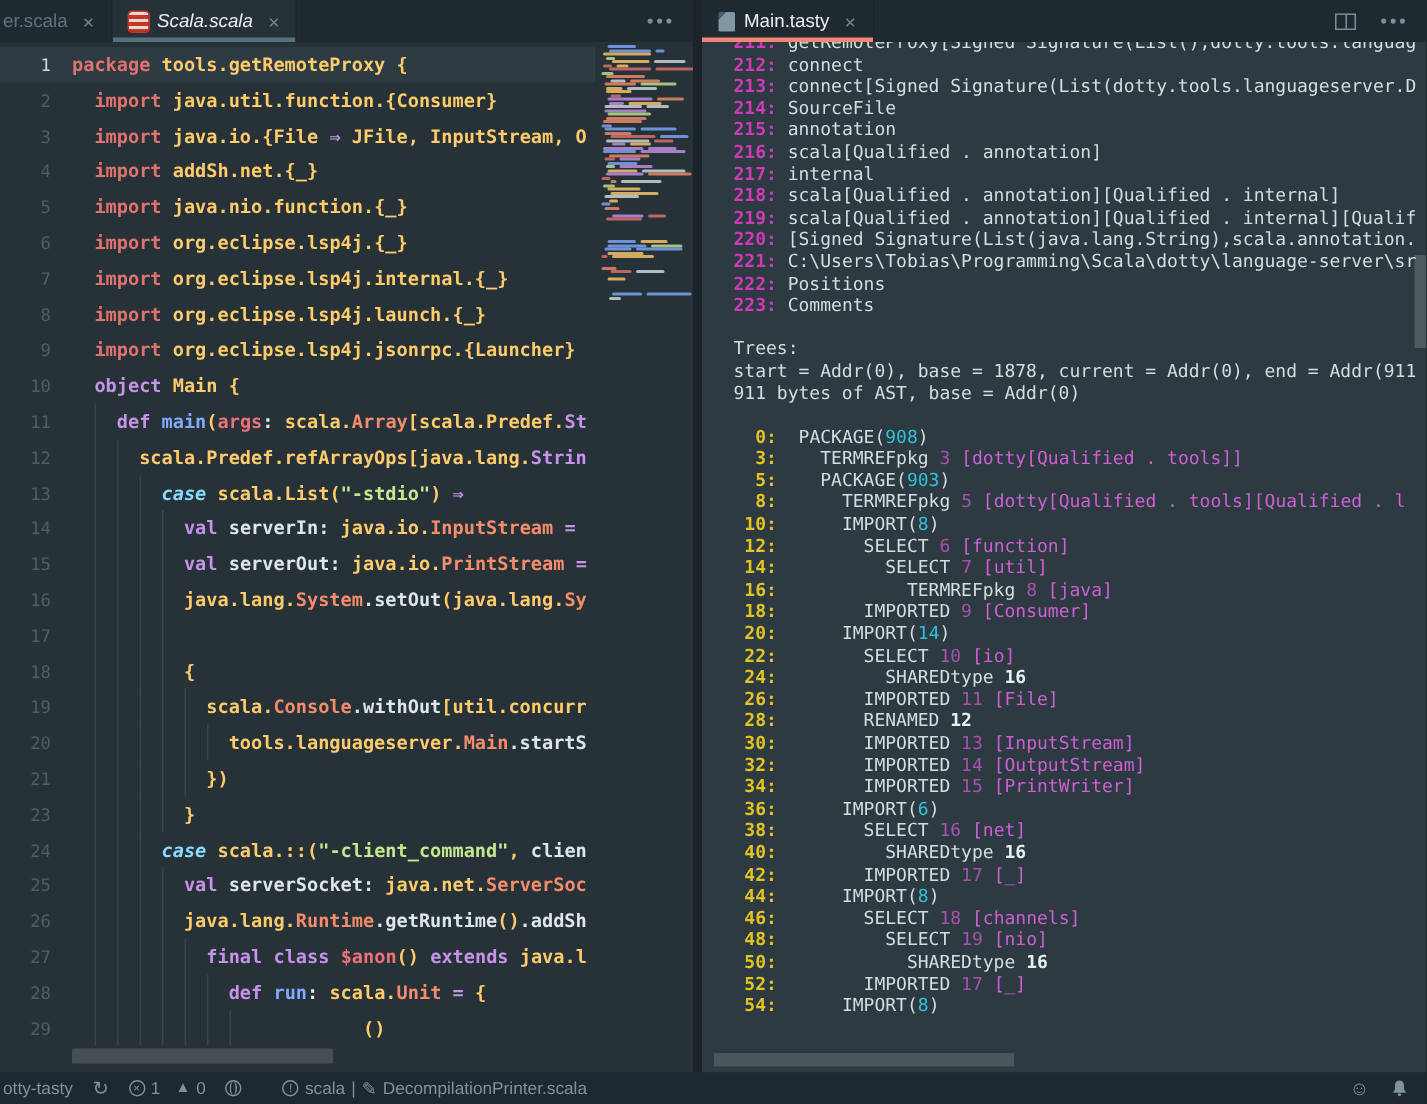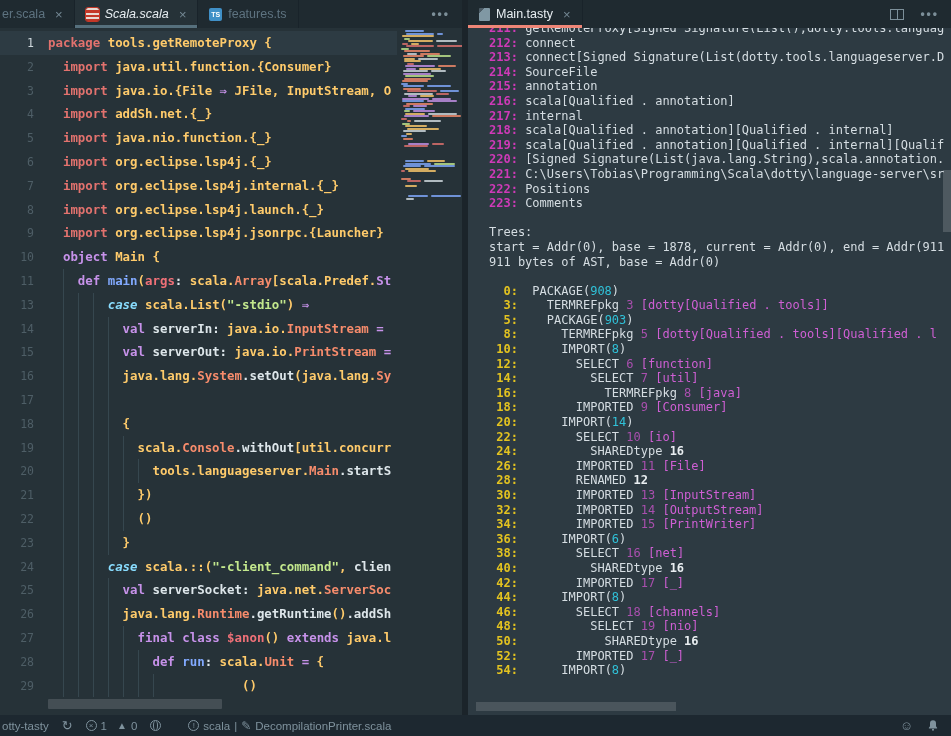--- a/index.html
+++ b/index.html
@@ -68,51 +68,47 @@
     <div class="tabbar">
       <div class="tab cut">
         <span>er.scala</span>
         <span class="close">×</span>
       </div>
       <div class="tab active-left">
         <span class="scala-icon"></span>
         <span>Scala.scala</span>
         <span class="close">×</span>
       </div>
-      <div class="tab">
-        <span class="ts-icon">TS</span>
-        <span>features.ts</span>
-      </div>
       <div class="tab-actions">
         <span class="dots">•••</span>
       </div>
     </div>
     <div class="code-zone">
       <div class="lines">
           <div class="crow hl"><span class="ln">1</span><span style="color: rgb(226, 114, 110);">package</span><span style="color: rgb(255, 203, 107);"> tools.getRemoteProxy {</span></div>
           <div class="crow"><span class="ln">2</span><span style="color: rgb(221, 230, 234);">  </span><span style="color: rgb(226, 114, 110);">import</span><span style="color: rgb(255, 203, 107);"> java.util.function.{Consumer}</span></div>
           <div class="crow"><span class="ln">3</span><span style="color: rgb(221, 230, 234);">  </span><span style="color: rgb(226, 114, 110);">import</span><span style="color: rgb(255, 203, 107);"> java.io.{File </span><span style="color: rgb(199, 146, 234);">⇒</span><span style="color: rgb(255, 203, 107);"> JFile, InputStream, O</span></div>
           <div class="crow"><span class="ln">4</span><span style="color: rgb(221, 230, 234);">  </span><span style="color: rgb(226, 114, 110);">import</span><span style="color: rgb(255, 203, 107);"> addSh.net.{_}</span></div>
           <div class="crow"><span class="ln">5</span><span style="color: rgb(221, 230, 234);">  </span><span style="color: rgb(226, 114, 110);">import</span><span style="color: rgb(255, 203, 107);"> java.nio.function.{_}</span></div>
           <div class="crow"><span class="ln">6</span><span style="color: rgb(221, 230, 234);">  </span><span style="color: rgb(226, 114, 110);">import</span><span style="color: rgb(255, 203, 107);"> org.eclipse.lsp4j.{_}</span></div>
           <div class="crow"><span class="ln">7</span><span style="color: rgb(221, 230, 234);">  </span><span style="color: rgb(226, 114, 110);">import</span><span style="color: rgb(255, 203, 107);"> org.eclipse.lsp4j.internal.{_}</span></div>
           <div class="crow"><span class="ln">8</span><span style="color: rgb(221, 230, 234);">  </span><span style="color: rgb(226, 114, 110);">import</span><span style="color: rgb(255, 203, 107);"> org.eclipse.lsp4j.launch.{_}</span></div>
           <div class="crow"><span class="ln">9</span><span style="color: rgb(221, 230, 234);">  </span><span style="color: rgb(226, 114, 110);">import</span><span style="color: rgb(255, 203, 107);"> org.eclipse.lsp4j.jsonrpc.{Launcher}</span></div>
           <div class="crow"><span class="ln">10</span><span style="color: rgb(221, 230, 234);">  </span><span style="color: rgb(199, 146, 234);">object</span><span style="color: rgb(221, 230, 234);"> </span><span style="color: rgb(255, 203, 107);">Main</span><span style="color: rgb(255, 203, 107);"> {</span></div>
           <div class="crow"><i class="guide" style="left: 62.94px;"></i><span class="ln">11</span><span style="color: rgb(221, 230, 234);">    </span><span style="color: rgb(199, 146, 234);">def</span><span style="color: rgb(221, 230, 234);"> </span><span style="color: rgb(130, 170, 255);">main</span><span style="color: rgb(255, 203, 107);">(</span><span style="color: rgb(240, 113, 120);">args</span><span style="color: rgb(221, 230, 234);">: </span><span style="color: rgb(255, 203, 107);">scala.</span><span style="color: rgb(247, 140, 108);">Array</span><span style="color: rgb(255, 203, 107);">[scala.Predef.</span><span style="color: rgb(199, 146, 234);">St</span></div>
+          <div class="crow"><i class="guide" style="left: 62.94px;"></i><i class="guide" style="left: 77.88px;"></i><span class="ln">12</span><span style="color: rgb(255, 203, 107);">      scala.Predef.refArrayOps[java.lang.</span><span style="color: rgb(199, 146, 234);">Strin</span></div>
           <div class="crow"><i class="guide" style="left: 62.94px;"></i><i class="guide" style="left: 77.88px;"></i><i class="guide" style="left: 92.82px;"></i><span class="ln">13</span><span style="color: rgb(221, 230, 234);">        </span><span style="color: rgb(137, 221, 255); font-style: italic;">case</span><span style="color: rgb(255, 203, 107);"> scala.List(</span><span style="color: rgb(195, 232, 141);">"-stdio"</span><span style="color: rgb(255, 203, 107);">) </span><span style="color: rgb(199, 146, 234);">⇒</span></div>
           <div class="crow"><i class="guide" style="left: 62.94px;"></i><i class="guide" style="left: 77.88px;"></i><i class="guide" style="left: 92.82px;"></i><i class="guide" style="left: 107.76px;"></i><span class="ln">14</span><span style="color: rgb(221, 230, 234);">          </span><span style="color: rgb(199, 146, 234);">val</span><span style="color: rgb(221, 230, 234);"> serverIn: </span><span style="color: rgb(255, 203, 107);">java.io.</span><span style="color: rgb(247, 140, 108);">InputStream</span><span style="color: rgb(221, 230, 234);"> </span><span style="color: rgb(199, 146, 234);">=</span><span style="color: rgb(221, 230, 234);"> </span></div>
           <div class="crow"><i class="guide" style="left: 62.94px;"></i><i class="guide" style="left: 77.88px;"></i><i class="guide" style="left: 92.82px;"></i><i class="guide" style="left: 107.76px;"></i><span class="ln">15</span><span style="color: rgb(221, 230, 234);">          </span><span style="color: rgb(199, 146, 234);">val</span><span style="color: rgb(221, 230, 234);"> serverOut: </span><span style="color: rgb(255, 203, 107);">java.io.</span><span style="color: rgb(247, 140, 108);">PrintStream</span><span style="color: rgb(221, 230, 234);"> </span><span style="color: rgb(199, 146, 234);">=</span></div>
           <div class="crow"><i class="guide" style="left: 62.94px;"></i><i class="guide" style="left: 77.88px;"></i><i class="guide" style="left: 92.82px;"></i><i class="guide" style="left: 107.76px;"></i><span class="ln">16</span><span style="color: rgb(255, 203, 107);">          java.lang.</span><span style="color: rgb(247, 140, 108);">System</span><span style="color: rgb(221, 230, 234);">.setOut</span><span style="color: rgb(255, 203, 107);">(java.lang.</span><span style="color: rgb(247, 140, 108);">Sy</span></div>
           <div class="crow"><i class="guide" style="left: 62.94px;"></i><i class="guide" style="left: 77.88px;"></i><i class="guide" style="left: 92.82px;"></i><i class="guide" style="left: 107.76px;"></i><span class="ln">17</span></div>
           <div class="crow"><i class="guide" style="left: 62.94px;"></i><i class="guide" style="left: 77.88px;"></i><i class="guide" style="left: 92.82px;"></i><i class="guide" style="left: 107.76px;"></i><span class="ln">18</span><span style="color: rgb(255, 203, 107);">          {</span></div>
           <div class="crow"><i class="guide" style="left: 62.94px;"></i><i class="guide" style="left: 77.88px;"></i><i class="guide" style="left: 92.82px;"></i><i class="guide" style="left: 107.76px;"></i><i class="guide" style="left: 122.7px;"></i><span class="ln">19</span><span style="color: rgb(255, 203, 107);">            scala.</span><span style="color: rgb(247, 140, 108);">Console</span><span style="color: rgb(221, 230, 234);">.withOut</span><span style="color: rgb(255, 203, 107);">[util.concurr</span></div>
           <div class="crow"><i class="guide" style="left: 62.94px;"></i><i class="guide" style="left: 77.88px;"></i><i class="guide" style="left: 92.82px;"></i><i class="guide" style="left: 107.76px;"></i><i class="guide" style="left: 122.7px;"></i><i class="guide" style="left: 137.64px;"></i><span class="ln">20</span><span style="color: rgb(255, 203, 107);">              tools.languageserver.</span><span style="color: rgb(247, 140, 108);">Main</span><span style="color: rgb(221, 230, 234);">.startS</span></div>
           <div class="crow"><i class="guide" style="left: 62.94px;"></i><i class="guide" style="left: 77.88px;"></i><i class="guide" style="left: 92.82px;"></i><i class="guide" style="left: 107.76px;"></i><i class="guide" style="left: 122.7px;"></i><span class="ln">21</span><span style="color: rgb(255, 203, 107);">            })</span></div>
-          <div class="crow"><i class="guide" style="left: 62.94px;"></i><i class="guide" style="left: 77.88px;"></i><i class="guide" style="left: 92.82px;"></i><i class="guide" style="left: 107.76px;"></i><i class="guide" style="left: 122.7px;"></i><span class="ln">22</span><span style="color: rgb(255, 203, 107);">            ()</span></div>
           <div class="crow"><i class="guide" style="left: 62.94px;"></i><i class="guide" style="left: 77.88px;"></i><i class="guide" style="left: 92.82px;"></i><i class="guide" style="left: 107.76px;"></i><span class="ln">23</span><span style="color: rgb(255, 203, 107);">          }</span></div>
           <div class="crow"><i class="guide" style="left: 62.94px;"></i><i class="guide" style="left: 77.88px;"></i><i class="guide" style="left: 92.82px;"></i><span class="ln">24</span><span style="color: rgb(221, 230, 234);">        </span><span style="color: rgb(137, 221, 255); font-style: italic;">case</span><span style="color: rgb(255, 203, 107);"> scala.::(</span><span style="color: rgb(195, 232, 141);">"-client_command"</span><span style="color: rgb(255, 203, 107);">,</span><span style="color: rgb(221, 230, 234);"> clien</span></div>
           <div class="crow"><i class="guide" style="left: 62.94px;"></i><i class="guide" style="left: 77.88px;"></i><i class="guide" style="left: 92.82px;"></i><i class="guide" style="left: 107.76px;"></i><span class="ln">25</span><span style="color: rgb(221, 230, 234);">          </span><span style="color: rgb(199, 146, 234);">val</span><span style="color: rgb(221, 230, 234);"> serverSocket: </span><span style="color: rgb(255, 203, 107);">java.net.</span><span style="color: rgb(247, 140, 108);">ServerSoc</span></div>
           <div class="crow"><i class="guide" style="left: 62.94px;"></i><i class="guide" style="left: 77.88px;"></i><i class="guide" style="left: 92.82px;"></i><i class="guide" style="left: 107.76px;"></i><span class="ln">26</span><span style="color: rgb(255, 203, 107);">          java.lang.</span><span style="color: rgb(247, 140, 108);">Runtime</span><span style="color: rgb(221, 230, 234);">.getRuntime</span><span style="color: rgb(255, 203, 107);">()</span><span style="color: rgb(221, 230, 234);">.addSh</span></div>
           <div class="crow"><i class="guide" style="left: 62.94px;"></i><i class="guide" style="left: 77.88px;"></i><i class="guide" style="left: 92.82px;"></i><i class="guide" style="left: 107.76px;"></i><i class="guide" style="left: 122.7px;"></i><span class="ln">27</span><span style="color: rgb(221, 230, 234);">            </span><span style="color: rgb(199, 146, 234);">final</span><span style="color: rgb(221, 230, 234);"> </span><span style="color: rgb(199, 146, 234);">class</span><span style="color: rgb(221, 230, 234);"> </span><span style="color: rgb(240, 113, 120);">$anon</span><span style="color: rgb(255, 203, 107);">()</span><span style="color: rgb(221, 230, 234);"> </span><span style="color: rgb(199, 146, 234);">extends</span><span style="color: rgb(255, 203, 107);"> java.l</span></div>
           <div class="crow"><i class="guide" style="left: 62.94px;"></i><i class="guide" style="left: 77.88px;"></i><i class="guide" style="left: 92.82px;"></i><i class="guide" style="left: 107.76px;"></i><i class="guide" style="left: 122.7px;"></i><i class="guide" style="left: 137.64px;"></i><span class="ln">28</span><span style="color: rgb(221, 230, 234);">              </span><span style="color: rgb(199, 146, 234);">def</span><span style="color: rgb(221, 230, 234);"> </span><span style="color: rgb(130, 170, 255);">run</span><span style="color: rgb(221, 230, 234);">: </span><span style="color: rgb(255, 203, 107);">scala.</span><span style="color: rgb(247, 140, 108);">Unit</span><span style="color: rgb(221, 230, 234);"> </span><span style="color: rgb(199, 146, 234);">=</span><span style="color: rgb(255, 203, 107);"> {</span></div>
           <div class="crow"><i class="guide" style="left: 62.94px;"></i><i class="guide" style="left: 77.88px;"></i><i class="guide" style="left: 92.82px;"></i><i class="guide" style="left: 107.76px;"></i><i class="guide" style="left: 122.7px;"></i><i class="guide" style="left: 137.64px;"></i><i class="guide" style="left: 152.58px;"></i><span class="ln">29</span><span style="color: rgb(221, 230, 234);">                          </span><span style="color: rgb(255, 203, 107);">()</span></div>
         </div>
       <div class="minimap">
           <div class="mseg" style="left: 5px; top: 2px; width: 19.1842px; background: rgb(130, 170, 255);"></div>

